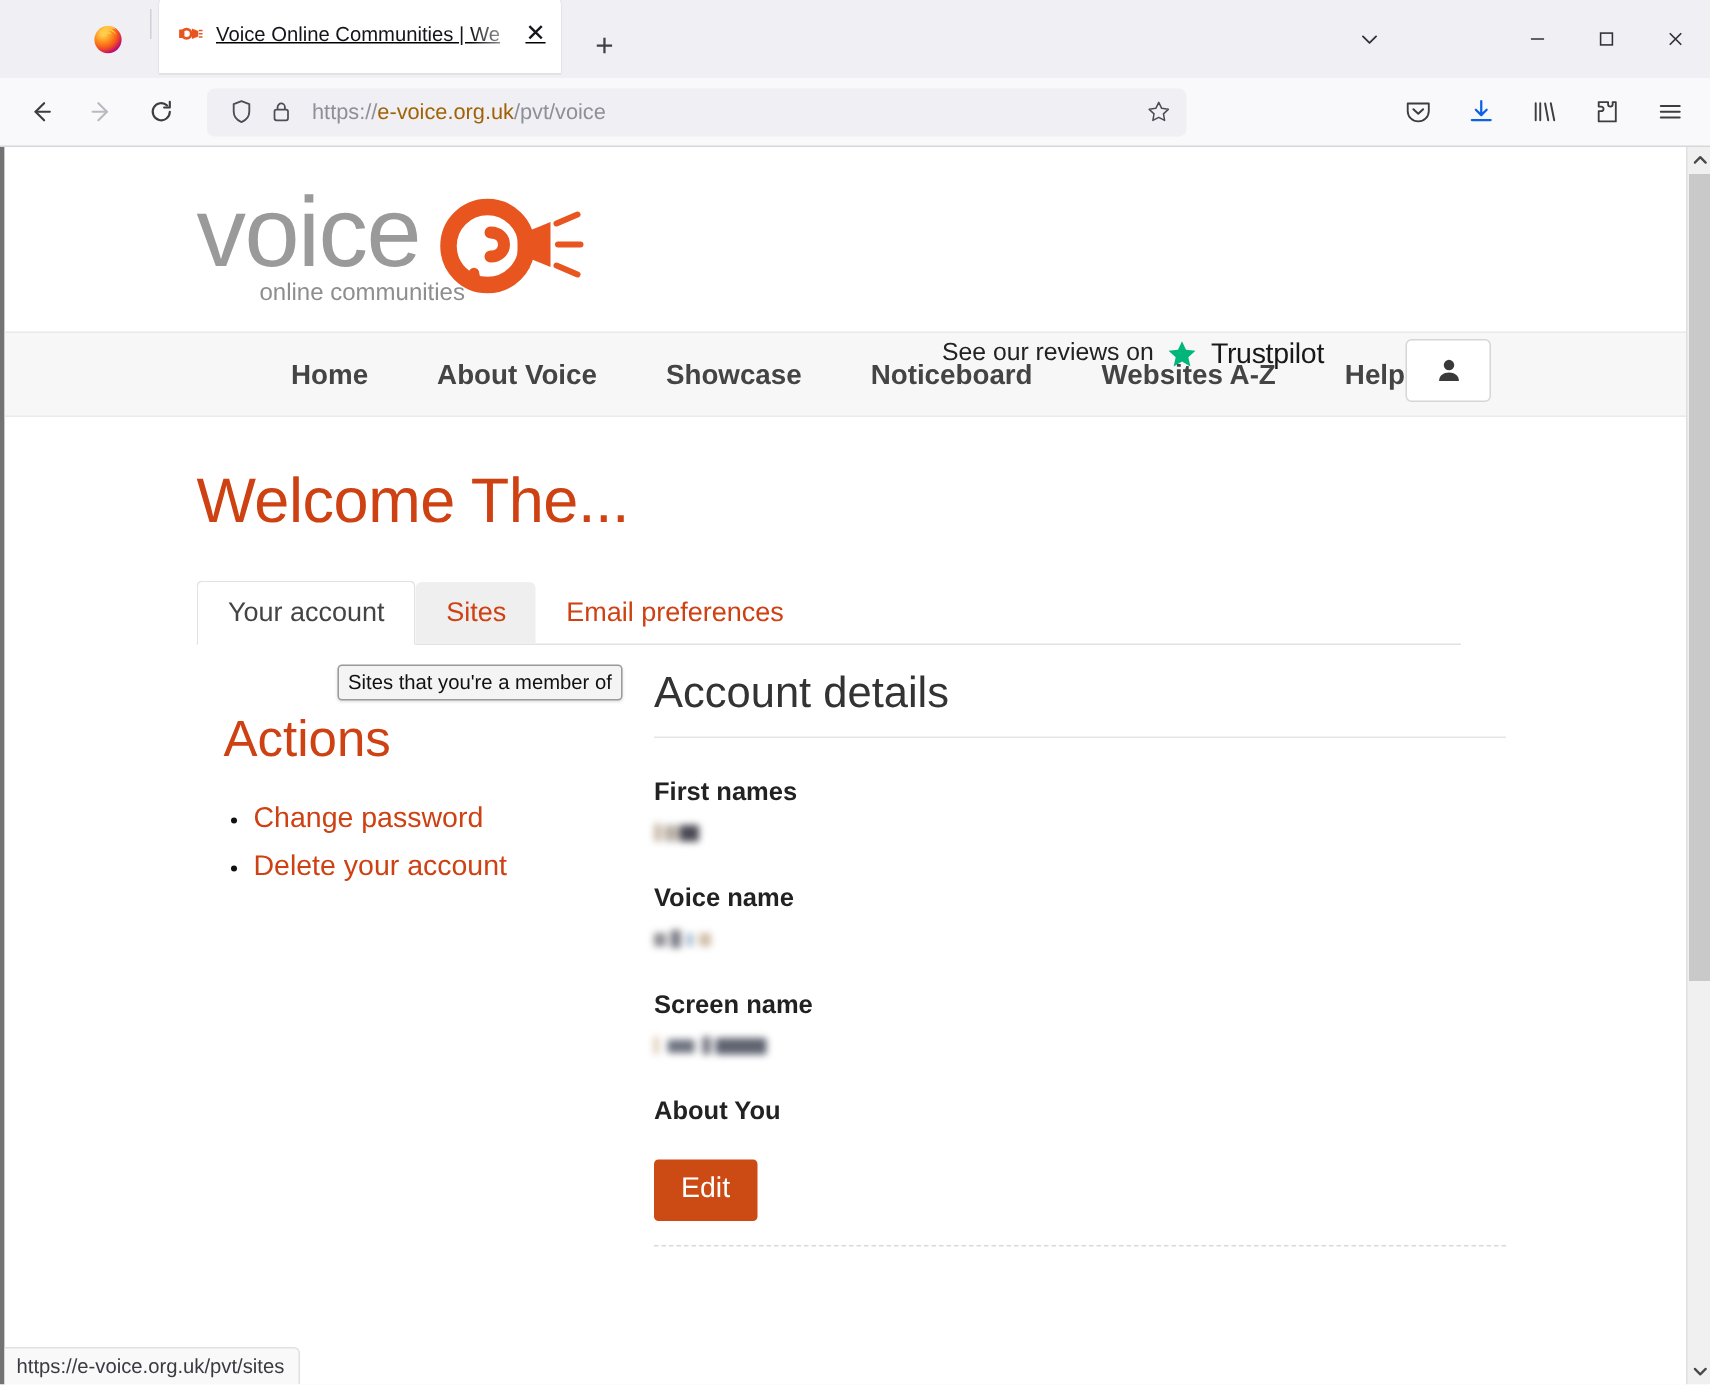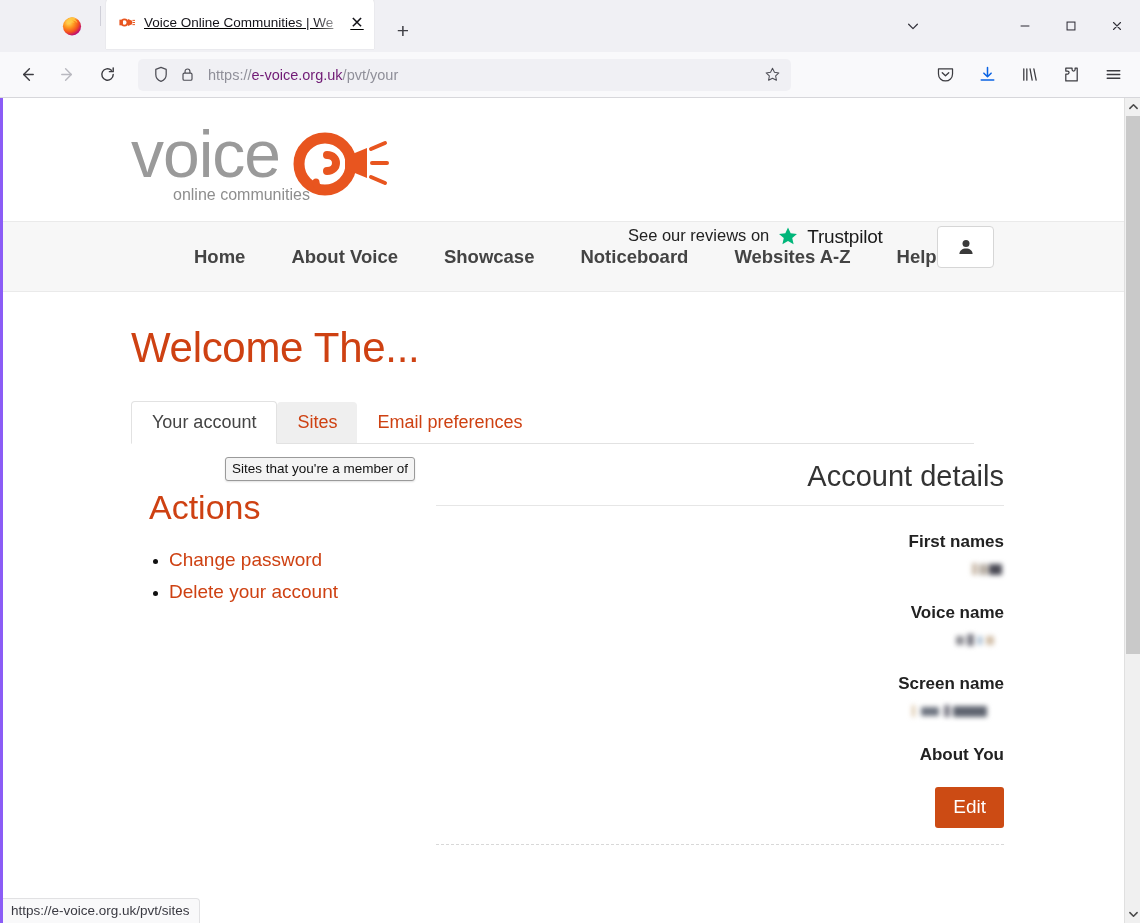--- a/index.html
+++ b/index.html
@@ -102,37 +102,37 @@
     margin: 0 8px 0 8px;
     max-width: 653px;
   }
   .url-icon { width: 22px; height: 18px; display:flex; align-items:center; justify-content:center; color:#4d4d55; margin-right:4px;}
   .url-text {
     flex: 1 1 auto;
     font-size: 14.5px; color: #8f8f99;
     white-space: nowrap; overflow: hidden;
     padding-left: 6px;
   }
-  .url-text b { color: #701a75; font-weight: 400; }
+  .url-text b { color: #a16207; font-weight: 400; }
   .url-star { width: 26px; height: 26px; display:flex; align-items:center; justify-content:center; color:#4d4d55; }
   .tool-icons { display: flex; align-items: center; margin-left: auto; }
   .tool-btn {
     width: 34px; height: 32px; margin-left: 8px;
     display: flex; align-items: center; justify-content: center;
     color: #3c3c41;
   }
   .tool-btn.accent { color: #0a63e4; }
 
   
   .viewport {
     flex: 1 1 auto;
     position: relative;
     background: #fff;
     overflow: hidden;
-    border-left: 3px solid #8b5cf6;
+    border-left: 3px solid #737373;
   }
   .content {
     position: absolute; inset: 0 16px 0 0;
     background: #fff;
     overflow: hidden;
   }
 
   
   .scrollbar {
     position: absolute; right: 0; top: 0; bottom: 0;
@@ -172,21 +172,21 @@
   .account-btn {
     position: absolute; left: 934px; top: 128px;
     width: 57px; height: 42px;
     border: 1px solid #d6d6d6; border-radius: 4px;
     background: #fff;
     display: flex; align-items: center; justify-content: center;
   }
 
   
   .site-nav {
-    height: 71px;
+    height: 57px;
     background: #f7f7f7;
     border-top: 1px solid #eaeaea;
     border-bottom: 1px solid #eaeaea;
     display: flex; align-items: center;
     padding-left: 191px;
     gap: 0;
   }
   .nav-link {
     font-size: 18.5px; font-weight: bold; color: #444;
     padding: 0 23px;
@@ -239,21 +239,21 @@
     font-size: 13.5px; color: #111;
     padding: 3px 6px 4px 6px;
     white-space: nowrap;
     z-index: 20;
     box-shadow: 0 1px 2px rgba(0,0,0,.12);
   }
 
   
   .cols { display: flex; margin-top: 16px; }
   .col-actions { width: 305px; padding-top: 28px; }
-  .col-details { flex: 1 1 auto; padding-right: 120px; text-align: right; }
+  .col-details { flex: 1 1 auto; padding-right: 120px; }
 
   .actions-title {
     font-size: 34px; color: #ce4112; font-weight: 400;
     margin-left: 18px;
   }
   .actions-list { margin: 22px 0 0 38px; }
   .actions-list li { margin-bottom: 10px; list-style: disc; }
   .actions-list li::marker { color: #111; }
   .action-link { font-size: 19px; color: #ce4112; }
 
@@ -380,21 +380,21 @@
         <svg width="16" height="17" viewBox="0 0 16 17">
             <path d="M8 1.4l5.2 2v5c0 3.3-2.4 5.9-5.2 7-2.8-1.1-5.2-3.7-5.2-7v-5z" fill="none" stroke="currentColor" stroke-width="1.25" stroke-linejoin="round"></path>
           </svg>
       </span>
       <span class="url-icon">
         <svg width="15" height="17" viewBox="0 0 16 17">
             <rect x="3.2" y="7" width="9.6" height="7.6" rx="1.4" fill="none" stroke="currentColor" stroke-width="1.25"></rect>
             <path d="M5.4 7V5.2a2.6 2.6 0 0 1 5.2 0V7" fill="none" stroke="currentColor" stroke-width="1.25"></path>
           </svg>
       </span>
-      <span class="url-text"><span>https://</span><b>e-voice.org.uk</b><span>/pvt/your</span></span>
+      <span class="url-text"><span>https://</span><b>e-voice.org.uk</b><span>/pvt/voice</span></span>
       <span class="url-star">
         <svg width="17" height="17" viewBox="0 0 20 20">
             <path d="M10 2.6l2.3 4.7 5.2.8-3.8 3.6.9 5.1-4.6-2.4-4.6 2.4.9-5.1L2.5 8.1l5.2-.8z" fill="none" stroke="currentColor" stroke-width="1.2" stroke-linejoin="round"></path>
           </svg>
       </span>
     </div>
 
     <div class="tool-icons">
       <div class="tool-btn">
         <svg width="19" height="19" viewBox="0 0 20 20">

